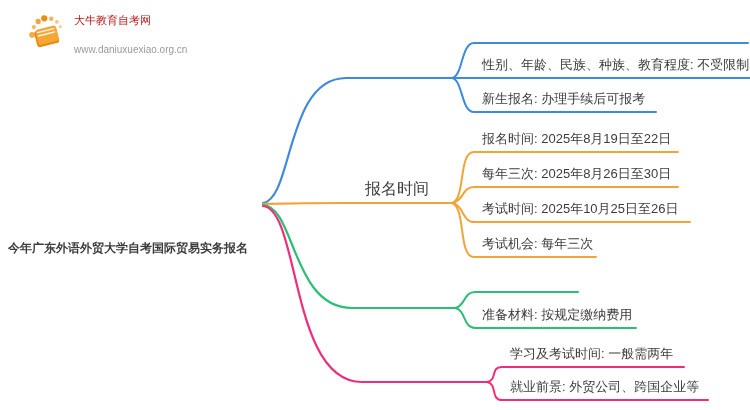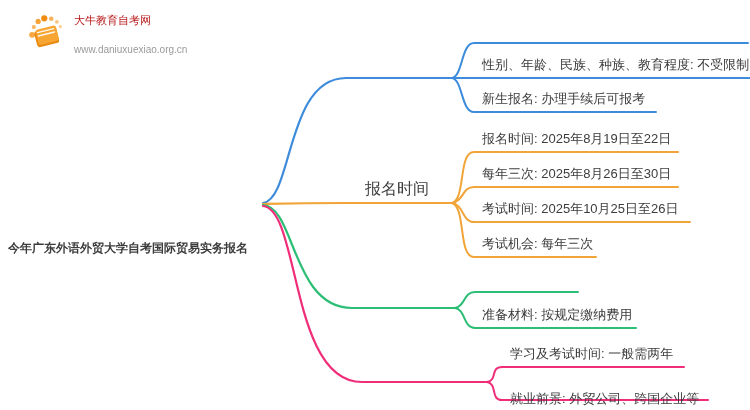--- a/index.html
+++ b/index.html
@@ -75,15 +75,15 @@
   <div class="node leaf" style="left:482px;top:89px;">新生报名: 办理手续后可报考</div>
 
   <div class="node leaf" style="left:482px;top:129px;">报名时间: 2025年8月19日至22日</div>
   <div class="node leaf" style="left:482px;top:164px;">每年三次: 2025年8月26日至30日</div>
   <div class="node leaf" style="left:482px;top:199px;">考试时间: 2025年10月25日至26日</div>
   <div class="node leaf" style="left:482px;top:234px;">考试机会: 每年三次</div>
 
   <div class="node leaf" style="left:482px;top:305px;">准备材料: 按规定缴纳费用</div>
 
   <div class="node leaf" style="left:510px;top:344px;">学习及考试时间: 一般需两年</div>
-  <div class="node leaf" style="left:510px;top:389px;text-align:center;">就业前景: 外贸公司、跨国企业等</div>
+  <div class="node leaf" style="left:510px;top:377px;text-align:center;">就业前景: 外贸公司、跨国企业等</div>
 
 </div>
 
 </body></html>

